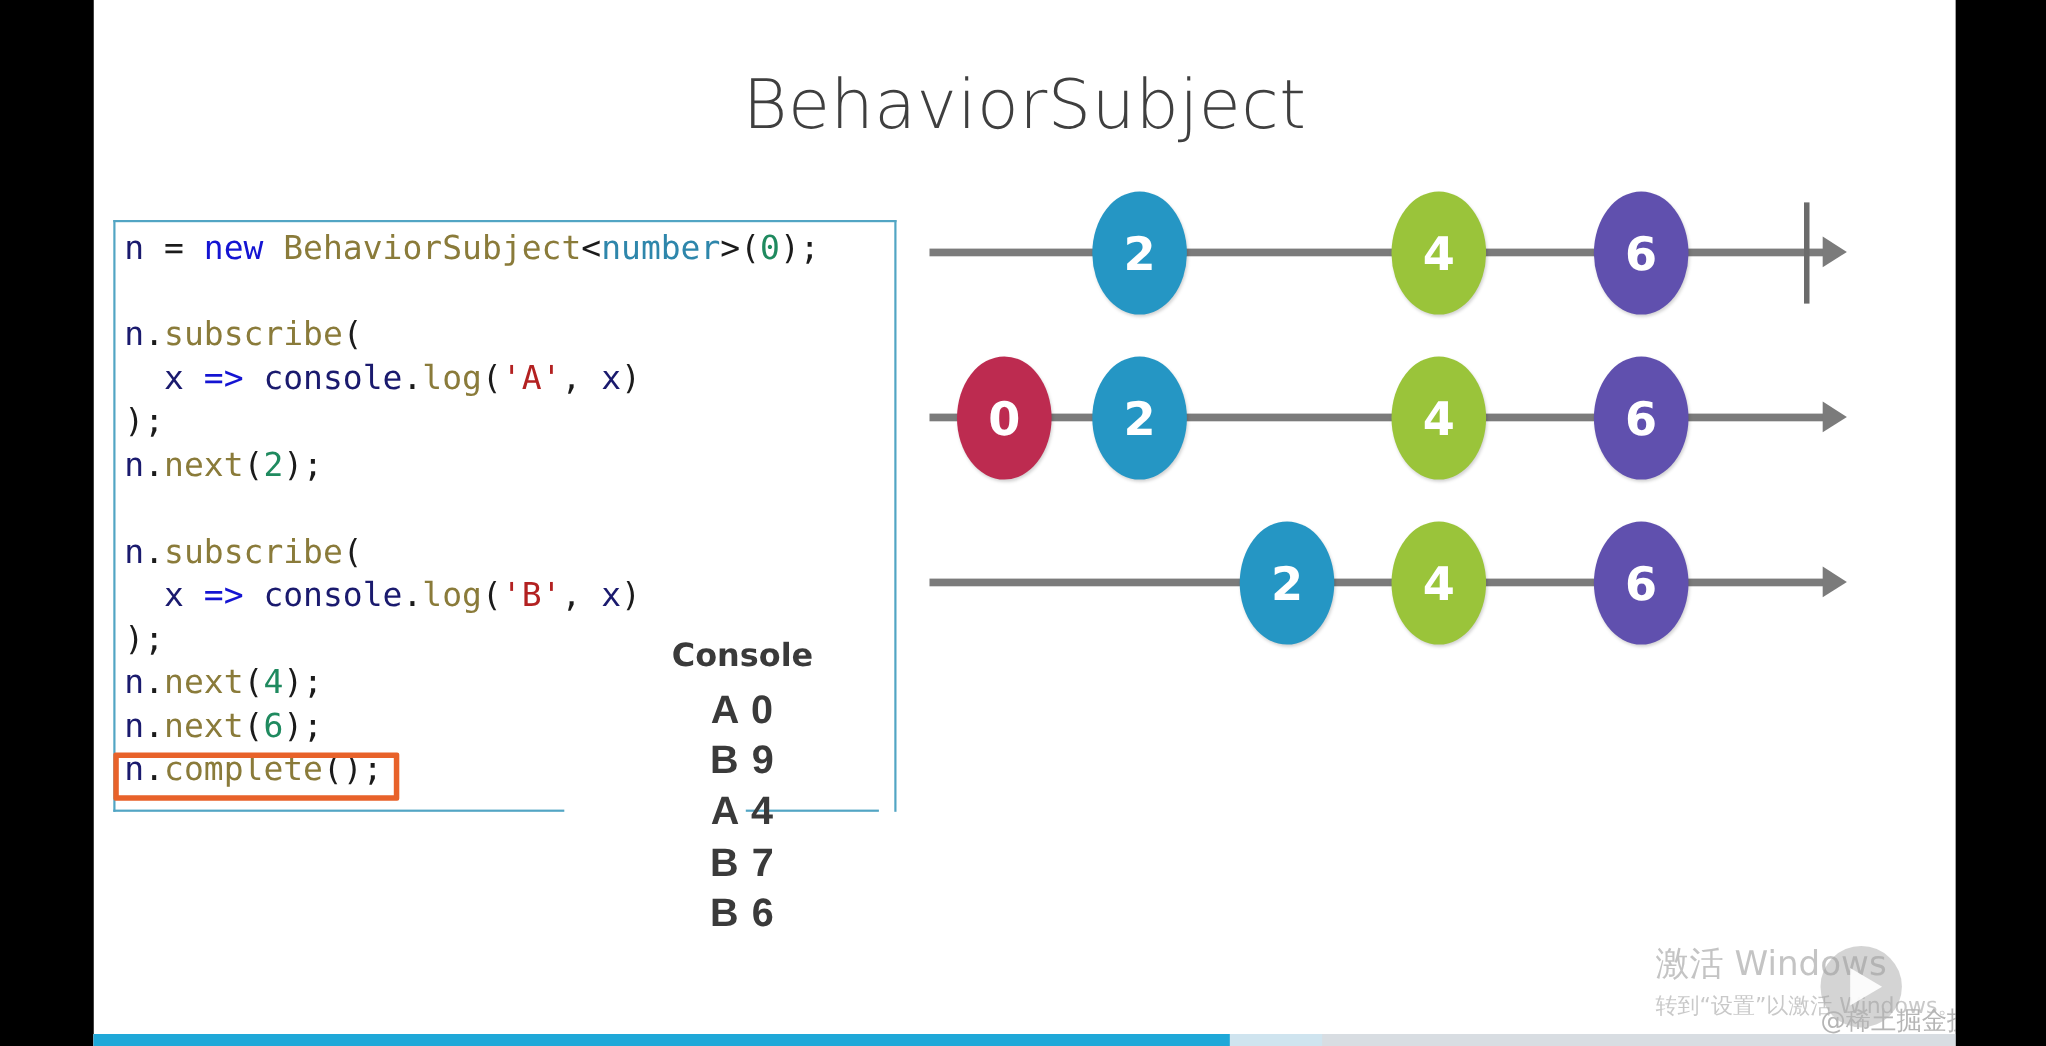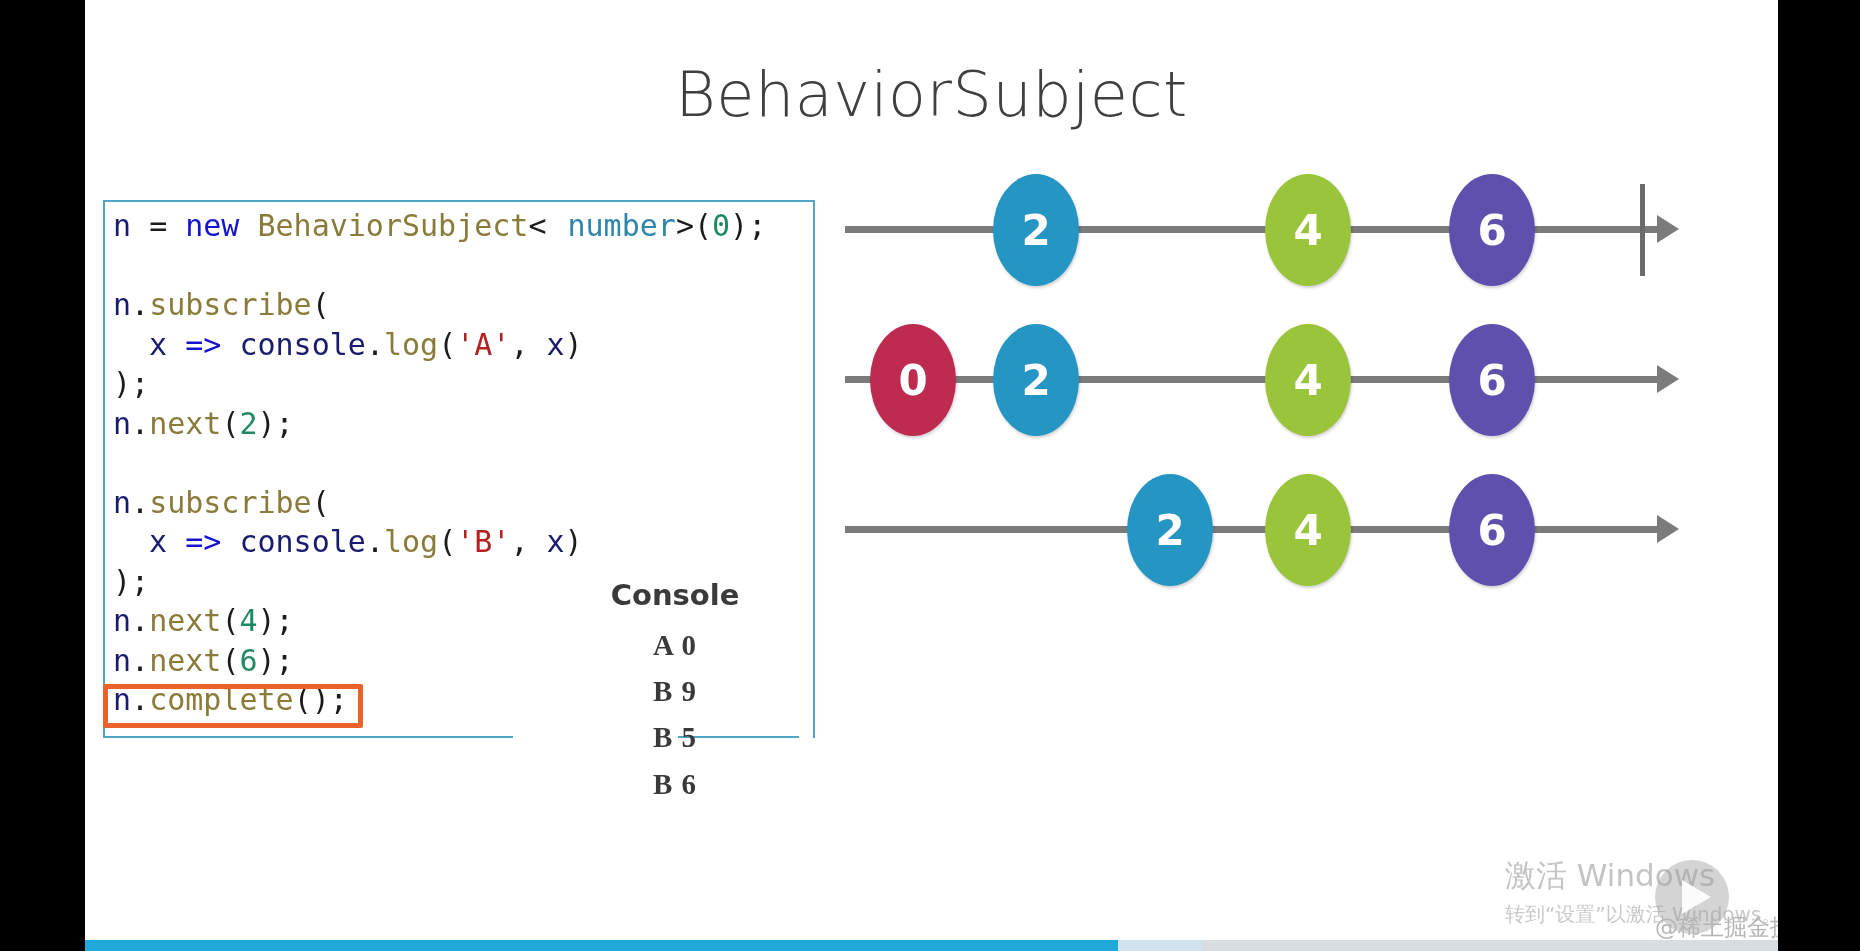--- a/index.html
+++ b/index.html
@@ -34,42 +34,42 @@
     position:absolute; left:28px; top:206px; width:720px;
     font-family:"DejaVu Sans Mono", monospace;
     font-size:30px; line-height:39.5px; white-space:pre;
     color:#1a1a6e;
   }
   .code .ln { height:39.5px; }
   .code .blank { height:39.5px; }
   .kw   { color:#1414d2;text-align:center; }          
   .ident{ color:#1a1a6e; }          
   .fn   { color:#8a7b3a; }          
-  .typ  { color:#2e86ab;margin-left:21px; }          
+  .typ  { color:#2e86ab; }          
   .num  { color:#1f8a5f; }          
   .str  { color:#b32121; }          
   .op   { color:#1414d2; }          
   .pun  { color:#1b1b1b; }          
 
   .hl-complete {
     position:absolute; left:18px; top:684px; width:260px; height:44px;
     border:5px solid #e8622a; border-radius:2px; pointer-events:none;
   }
 
   
   .console-title {
     position:absolute; left:480px; top:578px; width:220px; text-align:center;
     font-size:29px; font-weight:bold; color:#3a3a3a;
     font-family:"DejaVu Sans", sans-serif;
   }
   .console-list { position:absolute; left:480px; top:622px; width:220px; }
   .console-list .entry {
-    text-align:center; font-size:29px; font-weight:bold; color:#3a3a3a;
+    text-align:center; font-size:36px; font-weight:bold; color:#3a3a3a;
     height:46.2px; line-height:46.2px; letter-spacing:1px;
-    font-family:Liberation Serif, serif;
+    font-family:Liberation Sans, sans-serif;
   }
 
   
   .timelines { position:absolute; left:760px; top:150px; width:900px; height:460px; }
   .tl { position:absolute; left:0; width:838px; height:160px; }
   .tl .axis { position:absolute; left:0; top:76px; height:7px; background:#7b7b7b; width:818px; }
   .tl .arrow {
     position:absolute; left:812px; top:65px; width:0; height:0;
     border-top:14px solid transparent; border-bottom:14px solid transparent;
     border-left:22px solid #7b7b7b;
@@ -118,21 +118,22 @@
     <div class="code-panel"></div>
     <div class="code-underline-l"></div>
     <div class="code-underline-r"></div>
     <div class="code" id="code-block"><div class="ln"><span class="ident">n</span><span class="pun"> </span><span class="pun">=</span><span class="pun"> </span><span class="kw">new</span><span class="pun"> </span><span class="fn">BehaviorSubject</span><span class="pun">&lt;</span><span class="typ">number</span><span class="pun">&gt;</span><span class="pun">(</span><span class="num">0</span><span class="pun">)</span><span class="pun">;</span></div><div class="blank">&nbsp;</div><div class="ln"><span class="ident">n</span><span class="pun">.</span><span class="fn">subscribe</span><span class="pun">(</span></div><div class="ln"><span class="ident">  x</span><span class="pun"> </span><span class="op">=&gt;</span><span class="pun"> </span><span class="ident">console</span><span class="pun">.</span><span class="fn">log</span><span class="pun">(</span><span class="str">'A'</span><span class="pun">,</span><span class="pun"> </span><span class="ident">x</span><span class="pun">)</span></div><div class="ln"><span class="pun">)</span><span class="pun">;</span></div><div class="ln"><span class="ident">n</span><span class="pun">.</span><span class="fn">next</span><span class="pun">(</span><span class="num">2</span><span class="pun">)</span><span class="pun">;</span></div><div class="blank">&nbsp;</div><div class="ln"><span class="ident">n</span><span class="pun">.</span><span class="fn">subscribe</span><span class="pun">(</span></div><div class="ln"><span class="ident">  x</span><span class="pun"> </span><span class="op">=&gt;</span><span class="pun"> </span><span class="ident">console</span><span class="pun">.</span><span class="fn">log</span><span class="pun">(</span><span class="str">'B'</span><span class="pun">,</span><span class="pun"> </span><span class="ident">x</span><span class="pun">)</span></div><div class="ln"><span class="pun">)</span><span class="pun">;</span></div><div class="ln"><span class="ident">n</span><span class="pun">.</span><span class="fn">next</span><span class="pun">(</span><span class="num">4</span><span class="pun">)</span><span class="pun">;</span></div><div class="ln"><span class="ident">n</span><span class="pun">.</span><span class="fn">next</span><span class="pun">(</span><span class="num">6</span><span class="pun">)</span><span class="pun">;</span></div><div class="ln"><span class="ident">n</span><span class="pun">.</span><span class="fn">complete</span><span class="pun">(</span><span class="pun">)</span><span class="pun">;</span></div></div>
     <div class="hl-complete"></div>
 
     <div class="console-title">Console</div>
     <div class="console-list" id="console-list">
         <div class="entry">A 0</div>
         <div class="entry">B 9</div>
-        <div class="entry">B 5</div>
+        <div class="entry">A 4</div>
+        <div class="entry">B 7</div>
         <div class="entry">B 6</div>
       </div>
 
     <div class="timelines" id="timelines">
         <div class="tl" style="top: 0px;">
           <div class="axis" style="background: rgb(123, 123, 123);"></div>
           <div class="arrow"></div>
           <div class="complete-bar" style="left: 795px;"></div>
           <div class="marble" style="left: 148px; top: 24px; background: rgb(37, 150, 196);">2</div>
           <div class="marble" style="left: 420px; top: 24px; background: rgb(154, 196, 58);">4</div>

